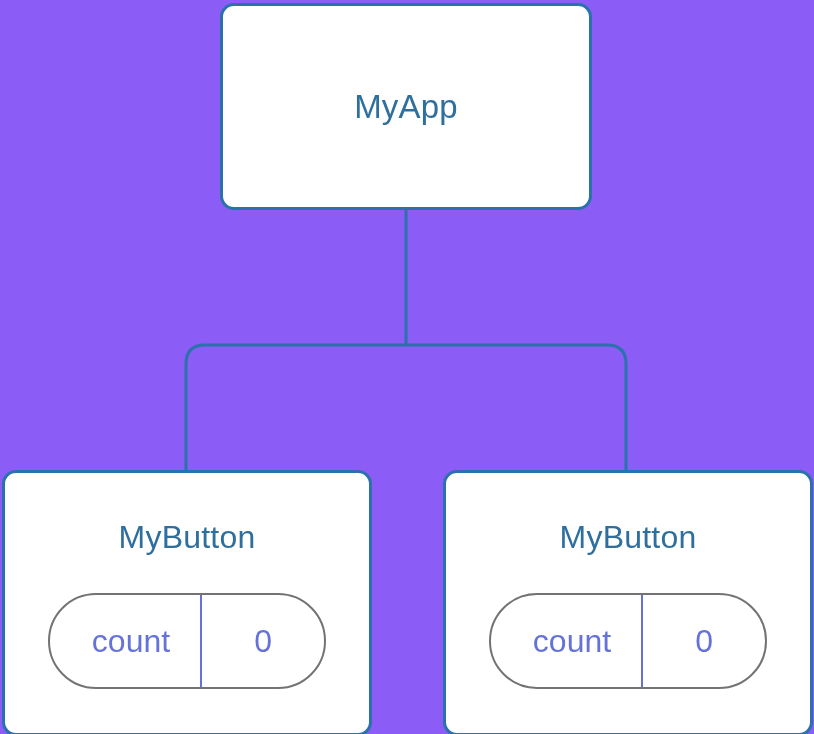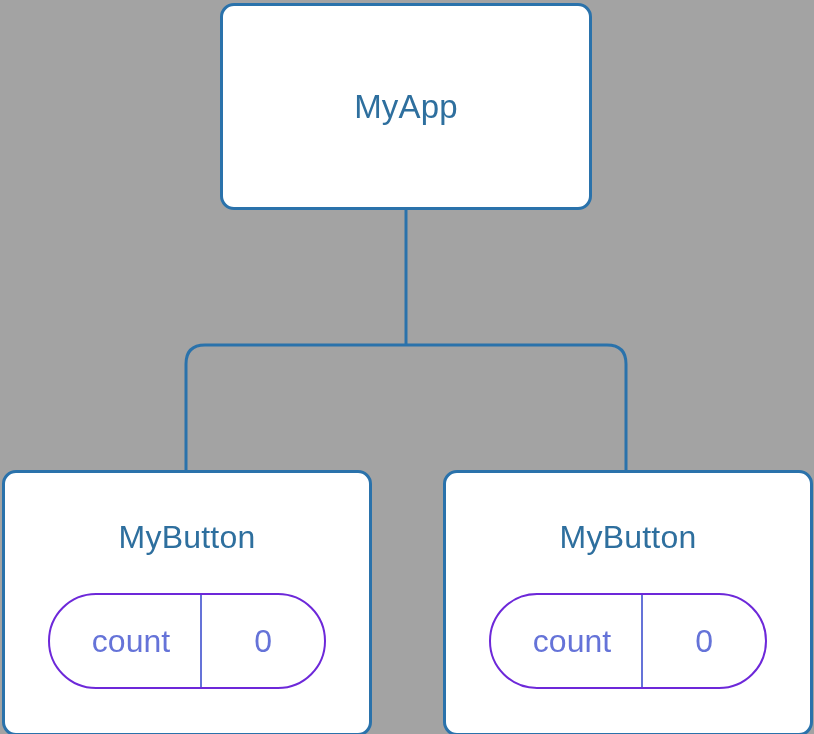--- a/index.html
+++ b/index.html
@@ -12,21 +12,21 @@
     height: 734px;
     overflow: hidden;
     font-family: "Liberation Sans", sans-serif;
     background: #4c6872;
   }
 
   #canvas {
     position: relative;
     width: 814px;
     height: 734px;
-    background: #a3a3a3;
+    background: #8b5cf6;
   }
 
   
   #connectors {
     position: absolute;
     left: 0;
     top: 0;
     width: 814px;
     height: 734px;
     z-index: 1;
@@ -76,21 +76,21 @@
   .node-leaf .node-title {
     font-size: 32px;
     margin-bottom: 40px;
   }
 
   
   .state-pill {
     display: flex;
     align-items: stretch;
     box-sizing: border-box;
-    border: 2px solid #6d28d9;
+    border: 2px solid #737373;
     border-radius: 999px;
     height: 96px;
     min-width: 266px;
     background: transparent;
     overflow: hidden;
   }
 
   .pill-key, .pill-val {
     display: flex;
     align-items: center;

